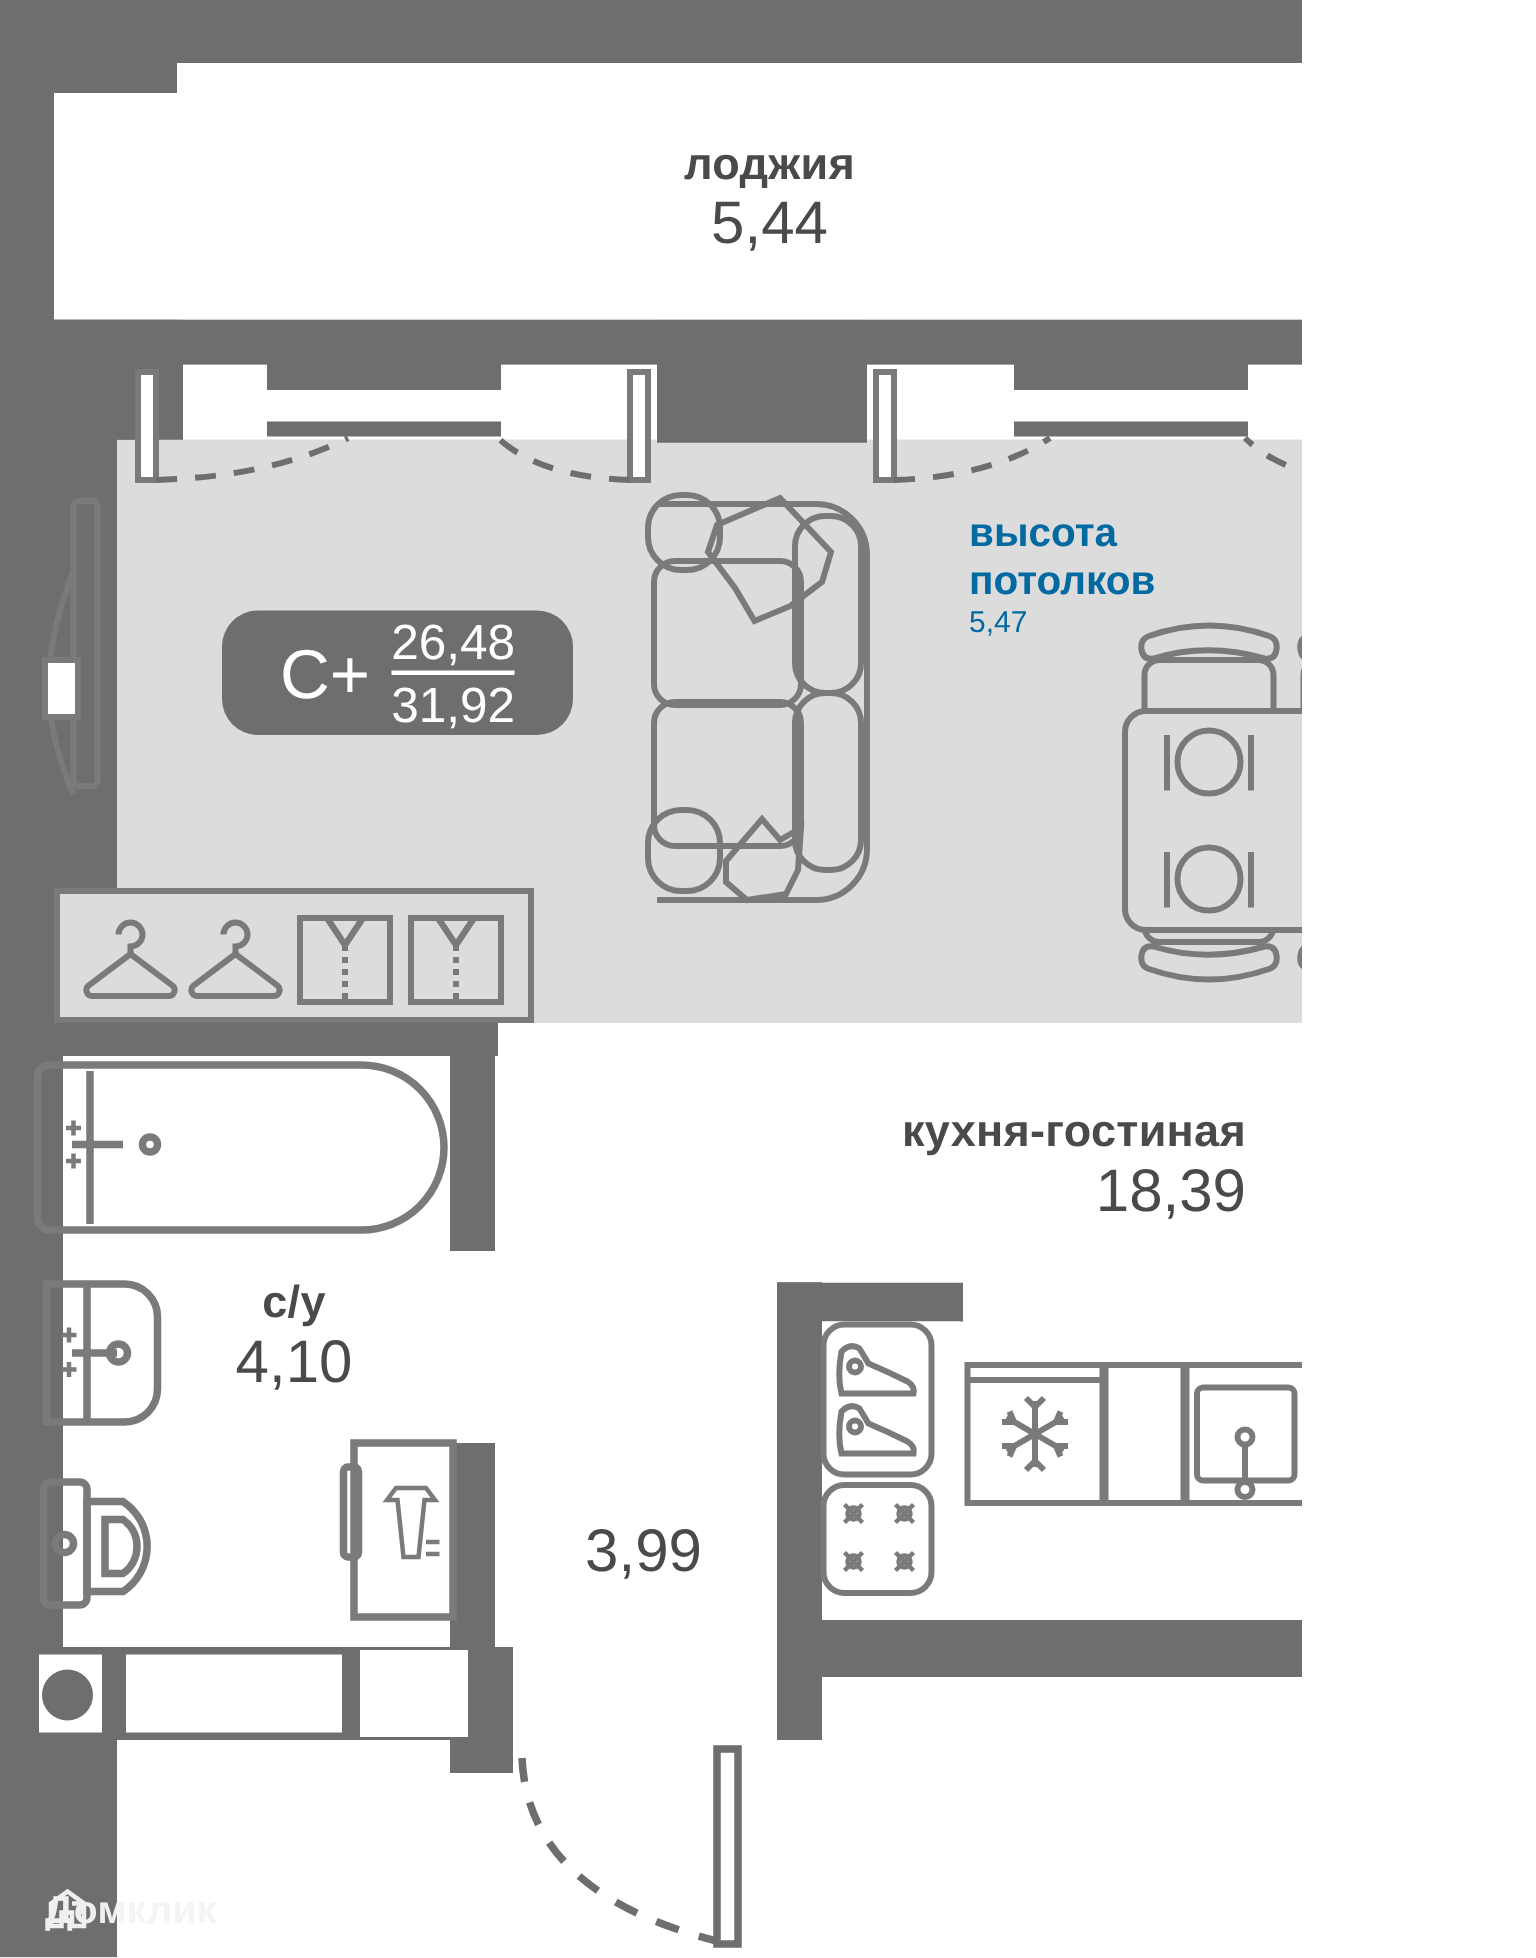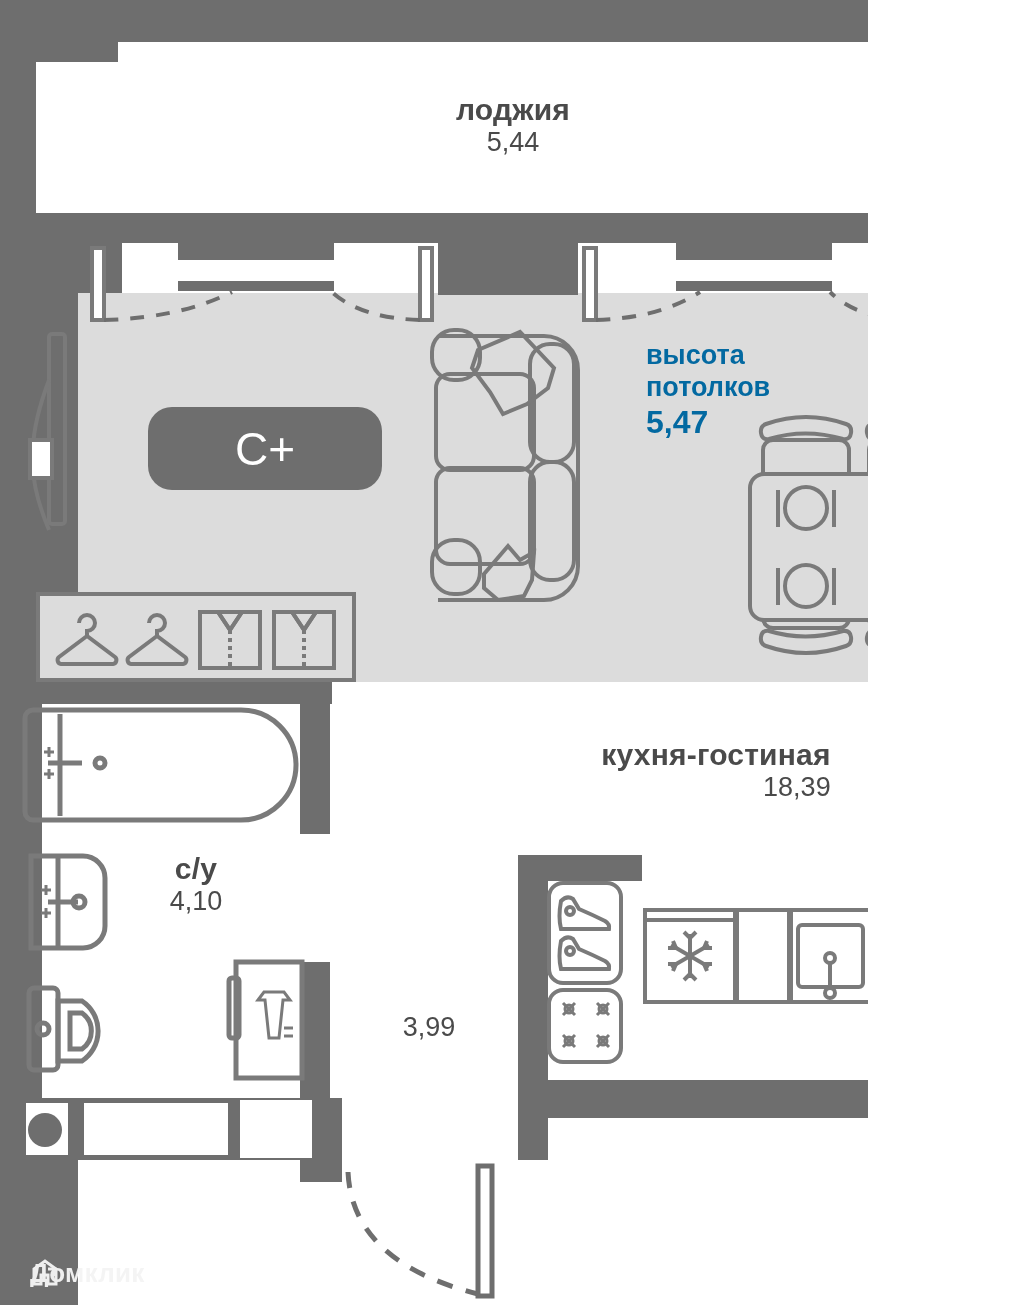--- a/index.html
+++ b/index.html
@@ -1,32 +1,32 @@
 <!DOCTYPE html>
 <html><head>
 <meta charset="utf-8">
 <style>
   html,body{margin:0;padding:0;background:#ffffff;}
   body{font-family:"Liberation Sans","DejaVu Sans",sans-serif;}
   #plan{position:relative;width:868px;height:1305px;background:#ffffff;overflow:hidden;}
   #plan svg{position:absolute;top:0;left:0;}
   .lbl{position:absolute;color:#4a4a4a;text-align:center;line-height:1.12;white-space:nowrap;}
   .lbl .nm{font-size:30px;font-weight:700;letter-spacing:.2px;}
-  .lbl .ar{font-size:27px;font-weight:400;}
+  .lbl .ar{font-size:40px;font-weight:400;}
   #badge{position:absolute;left:148px;top:407px;width:234px;height:83px;
          background:#6e6e6e;border-radius:24px;display:flex;align-items:center;
          justify-content:center;gap:14px;color:#fff;}
   #badge .cls{font-size:46px;font-weight:400;line-height:1;}
   #badge .frac{display:flex;flex-direction:column;align-items:center;line-height:1;}
   #badge .frac .nu{font-size:33px;padding-bottom:3px;}
   #badge .frac .hr{width:100%;height:3px;background:#fff;}
   #badge .frac .de{font-size:33px;padding-top:3px;}
   #ceil{position:absolute;left:646px;top:340px;color:#0369a1;line-height:1.18;}
   #ceil .t{font-size:27px;font-weight:700;}
-  #ceil .v{font-size:32px;font-weight:700;}
+  #ceil .v{font-size:20px;font-weight:400;}
   #wm{position:absolute;left:30px;top:1258px;display:flex;align-items:center;gap:9px;opacity:.97;}
   #wm .wmtx{font-size:26px;font-weight:700;color:#f4f4f4;letter-spacing:.3px;}
 </style>
 </head>
 <body>
 
 <div id="plan">
 
   <svg width="1024" height="1305" viewBox="0 0 1024 1305">
 
@@ -364,20 +364,25 @@
   </div>
 
   <div id="ceil">
     <div class="t">высота</div>
     <div class="t">потолков</div>
     <div class="v">5,47</div>
   </div>
 
   <div id="badge">
     <span class="cls">C+</span>
+    <span class="frac">
+      <span class="nu">26,48</span>
+      <span class="hr"></span>
+      <span class="de">31,92</span>
+    </span>
   </div>
 
   <div id="wm">
     <svg width="30" height="30" viewBox="0 0 30 30">
       <path d="M4 11 L15 3 L26 11 L26 26 L18 26 L18 17 L11 17 L11 26 L4 26 Z" fill="none" stroke="#f4f4f4" stroke-width="3"></path>
       <path d="M18 11 L25 11 L25 18" fill="none" stroke="#f4f4f4" stroke-width="3"></path>
     </svg>
     <span class="wmtx">Домклик</span>
   </div>
 

